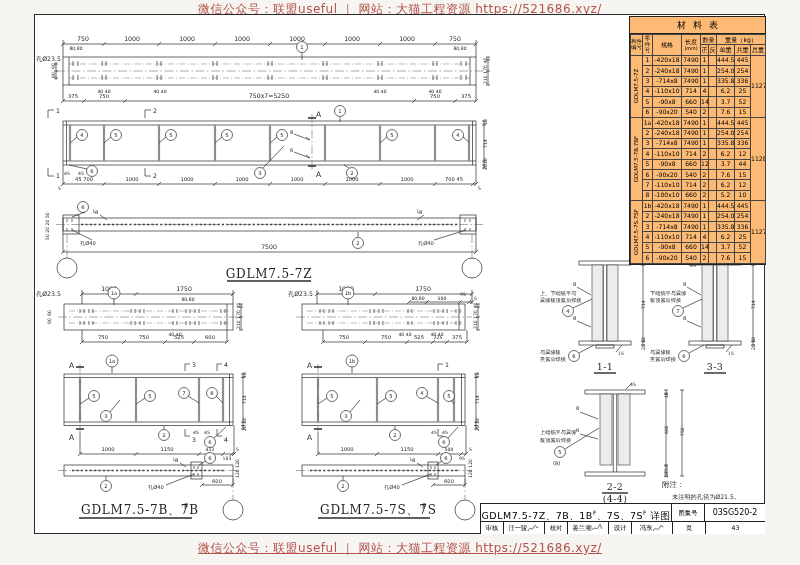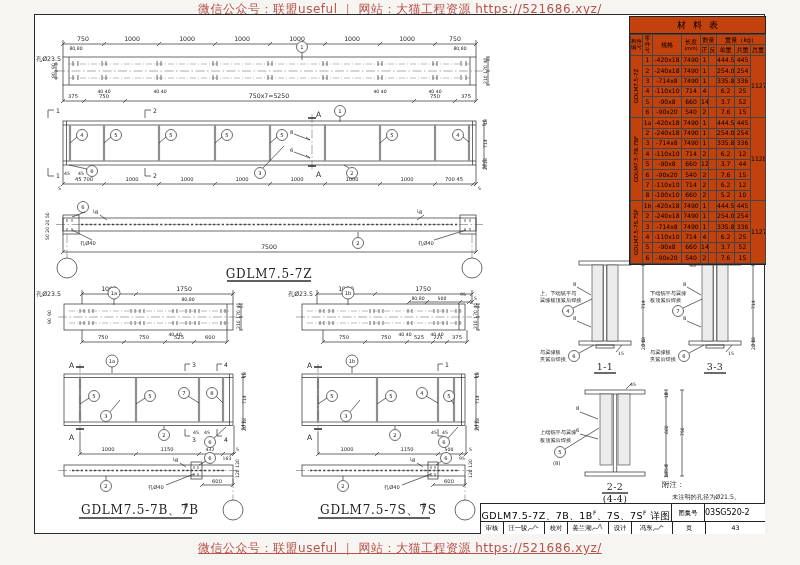--- a/index.html
+++ b/index.html
@@ -15,35 +15,35 @@
 .dd{stroke:#555;stroke-width:.5;fill:none;stroke-dasharray:9 2.5 1.5 2.5}
 .dd2{stroke:#666;stroke-width:.45;fill:none;stroke-dasharray:6 2 1 2}
 .holes{stroke:#3d3d3d;stroke-width:1.5;fill:none;stroke-dasharray:2.2 2.2}
 .plate{fill:#ececec;stroke:#555;stroke-width:.7}
 .t45{font-size:4.6px}.t5{font-size:5.2px}.t6{font-size:6.2px}.t7{font-size:7.5px}
 .mid{text-anchor:middle}
 .lbl{font-family:"DejaVu Serif",serif;font-size:12px;letter-spacing:.8px}
 .lbl2{font-family:"DejaVu Serif",serif;font-size:9.5px;letter-spacing:.4px}
 .bubc{stroke:#2b2b2b;stroke-width:.7;fill:#fff}
 
-.mtable{position:absolute;left:629px;top:16px;width:137px;border:1.3px solid #222;background:#c2410c;box-sizing:border-box}
+.mtable{position:absolute;left:629px;top:16px;width:137px;border:1.3px solid #222;background:#fdba74;box-sizing:border-box}
 .mtitle{font-size:9px;text-align:center;letter-spacing:7px;padding:2px 0 1px 7px;border-bottom:1px solid #222}
 .mtable table{border-collapse:collapse;width:100%;table-layout:fixed}
 .mtable th,.mtable td{border:.8px solid #444;font-size:6.1px;font-weight:normal;padding:0;text-align:center;height:9.4px;line-height:1.05;overflow:hidden}
 .mtable th.hwrap{font-size:5.4px;word-break:break-all;line-height:1.1}
 .mtable .unit{font-size:4.8px}
 .gmem{position:relative}
 .gmem span{position:absolute;left:50%;top:50%;transform:translate(-50%,-50%) rotate(-90deg);white-space:nowrap;font-size:5.5px}
 
 .tblock{position:absolute;left:480px;top:503px;width:285px;height:31px;border-left:1.3px solid #222;border-top:1.3px solid #222;background:#fff;box-sizing:border-box;font-family:"DejaVu Sans",sans-serif}
 .tb-r1{display:flex;height:17px;border-bottom:1px solid #222}
 .tb-title{flex:1;text-align:center;font-size:9.5px;line-height:17px;letter-spacing:.5px;white-space:nowrap}
 .tb-title sup{font-size:6px}
 .tb-lab{width:32px;border-left:1px solid #222;font-size:6.3px;text-align:center;line-height:17px}
-.tb-val{width:60px;border-left:1px solid #222;font-size:8px;line-height:17px}
+.tb-val{width:60px;border-left:1px solid #222;font-size:8px;text-align:center;line-height:17px}
 .tb-r2{display:flex;height:12px;font-size:6.3px;line-height:12px}
 .tb-r2>div{border-left:1px solid #222;text-align:center;overflow:hidden;white-space:nowrap}
 .tb-r2>div:first-child{border-left:none}
 .c22{width:22px}.c42{width:41px}
 .sig{vertical-align:middle}
 </style>
 </head>
 <body>
 
 <div class="banner top">微信公众号：联盟useful ｜ 网站：大猫工程资源 https://521686.xyz/</div>

